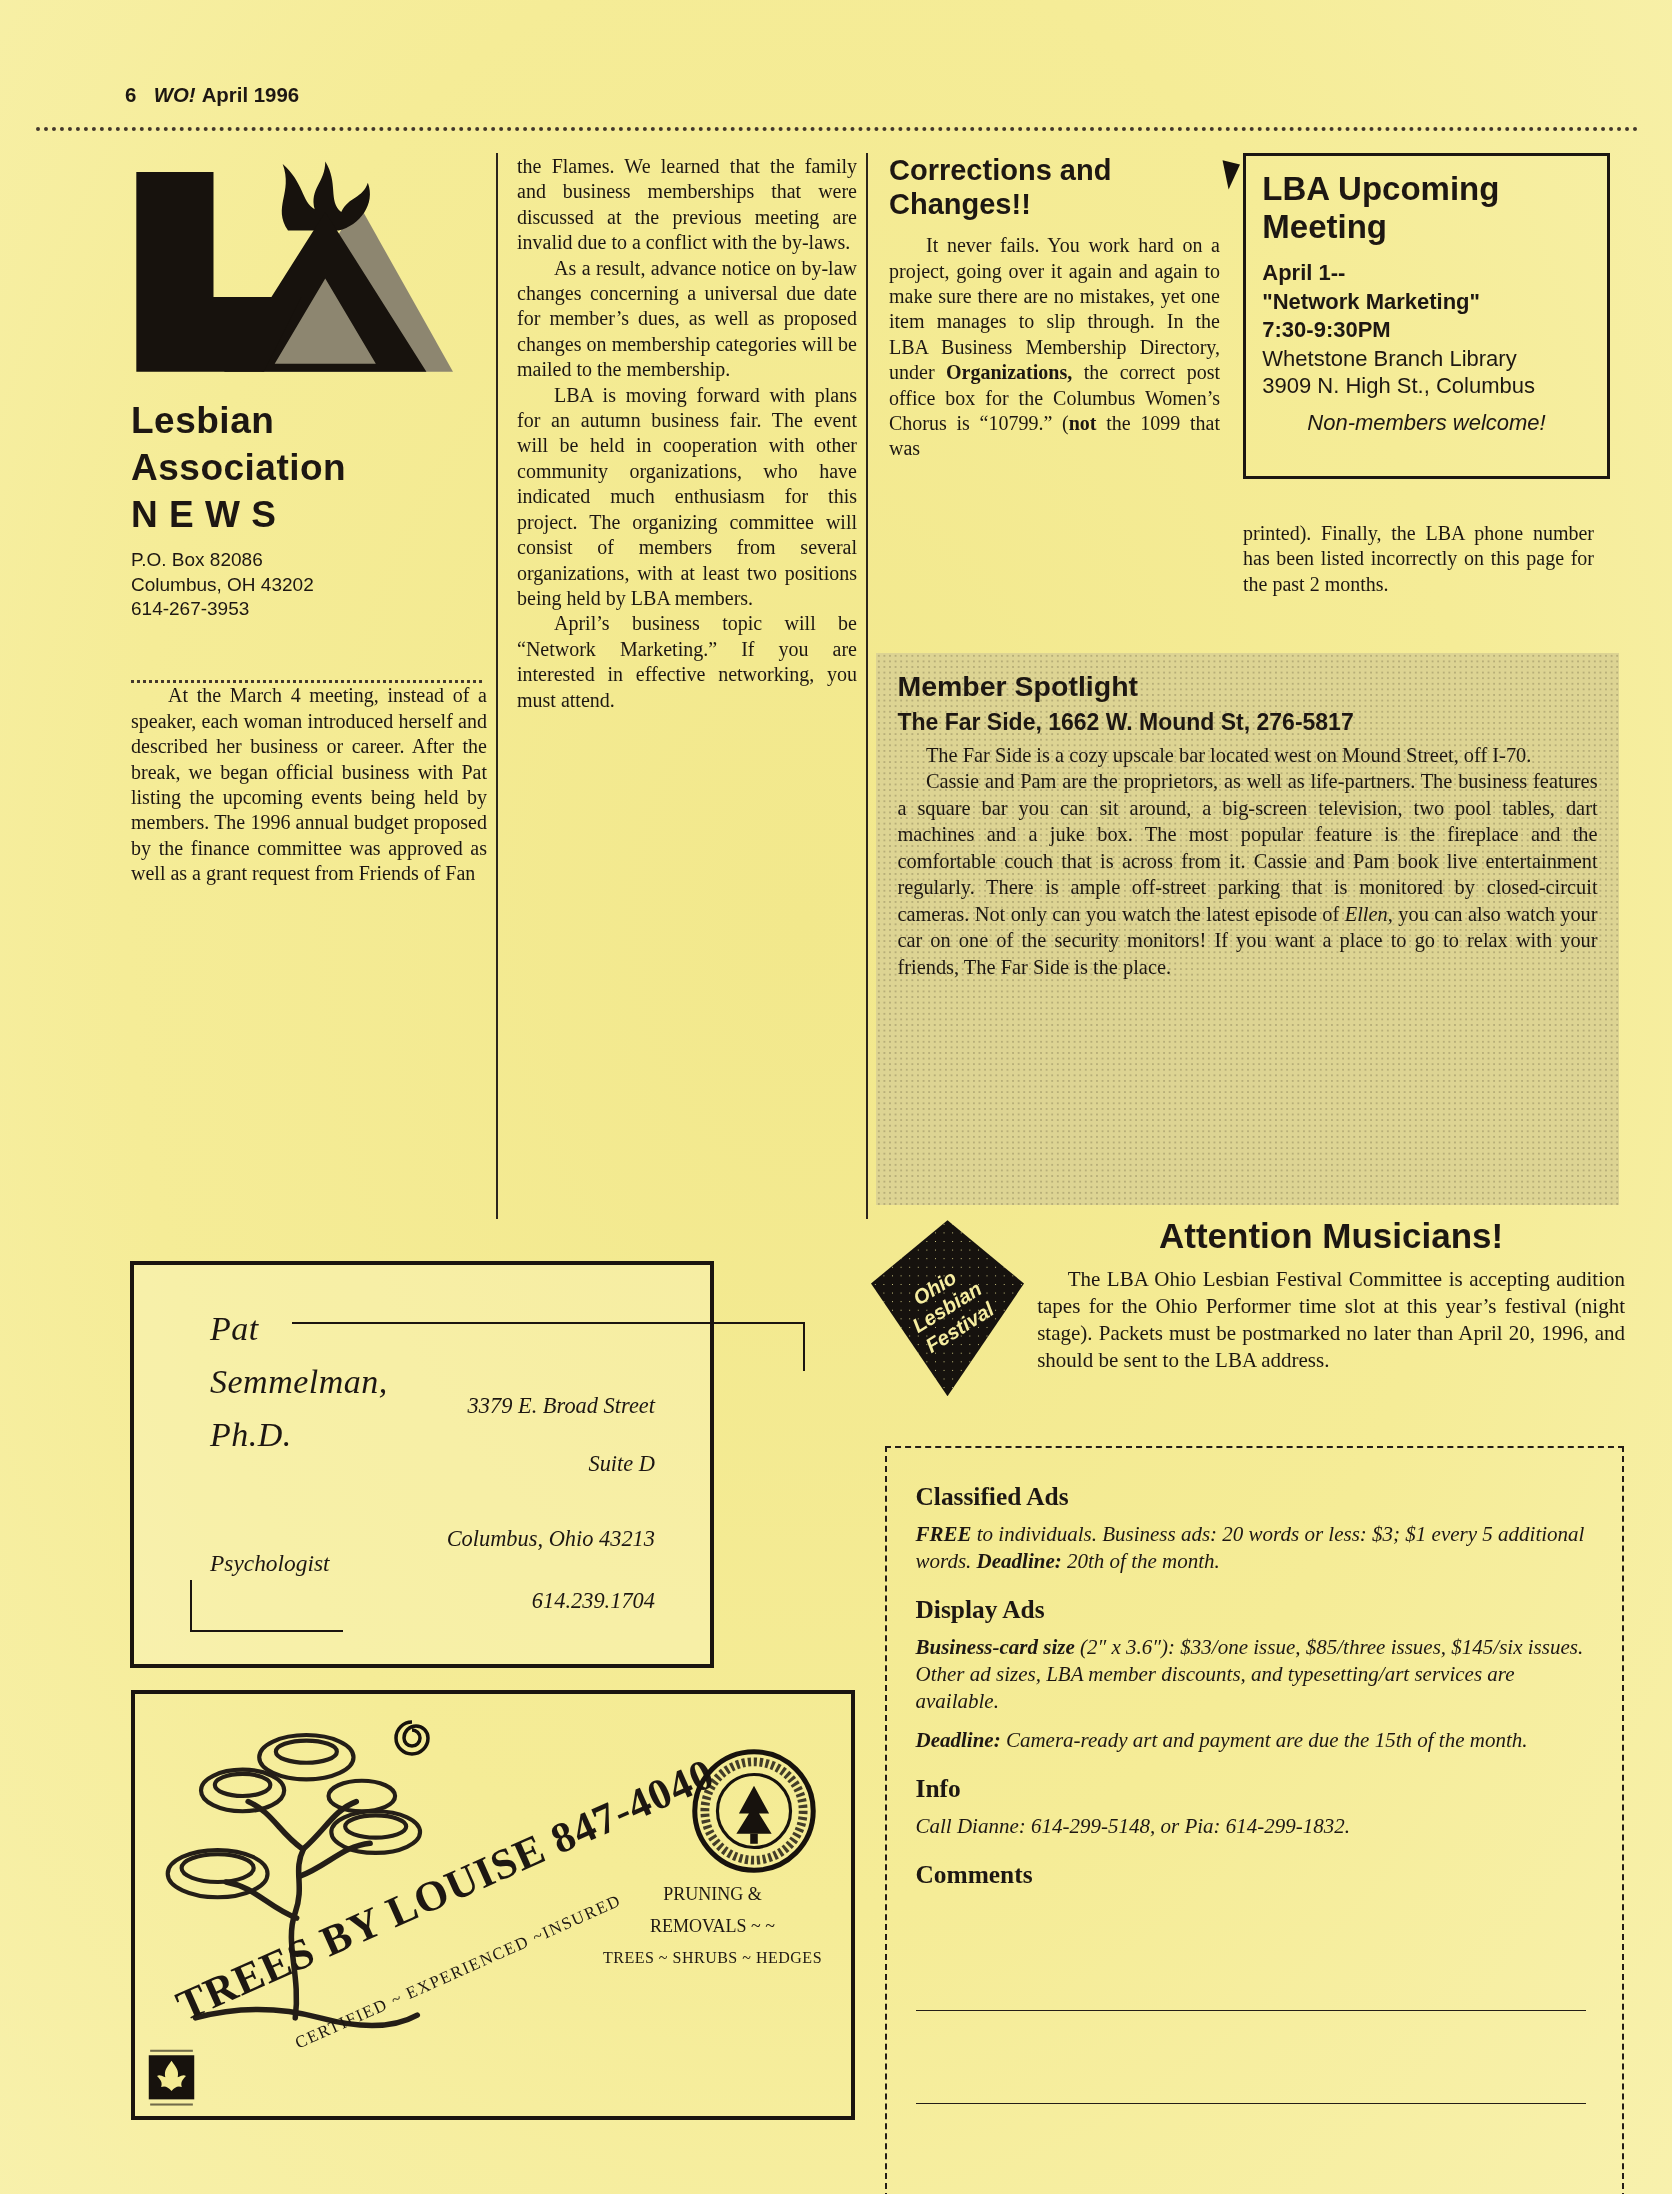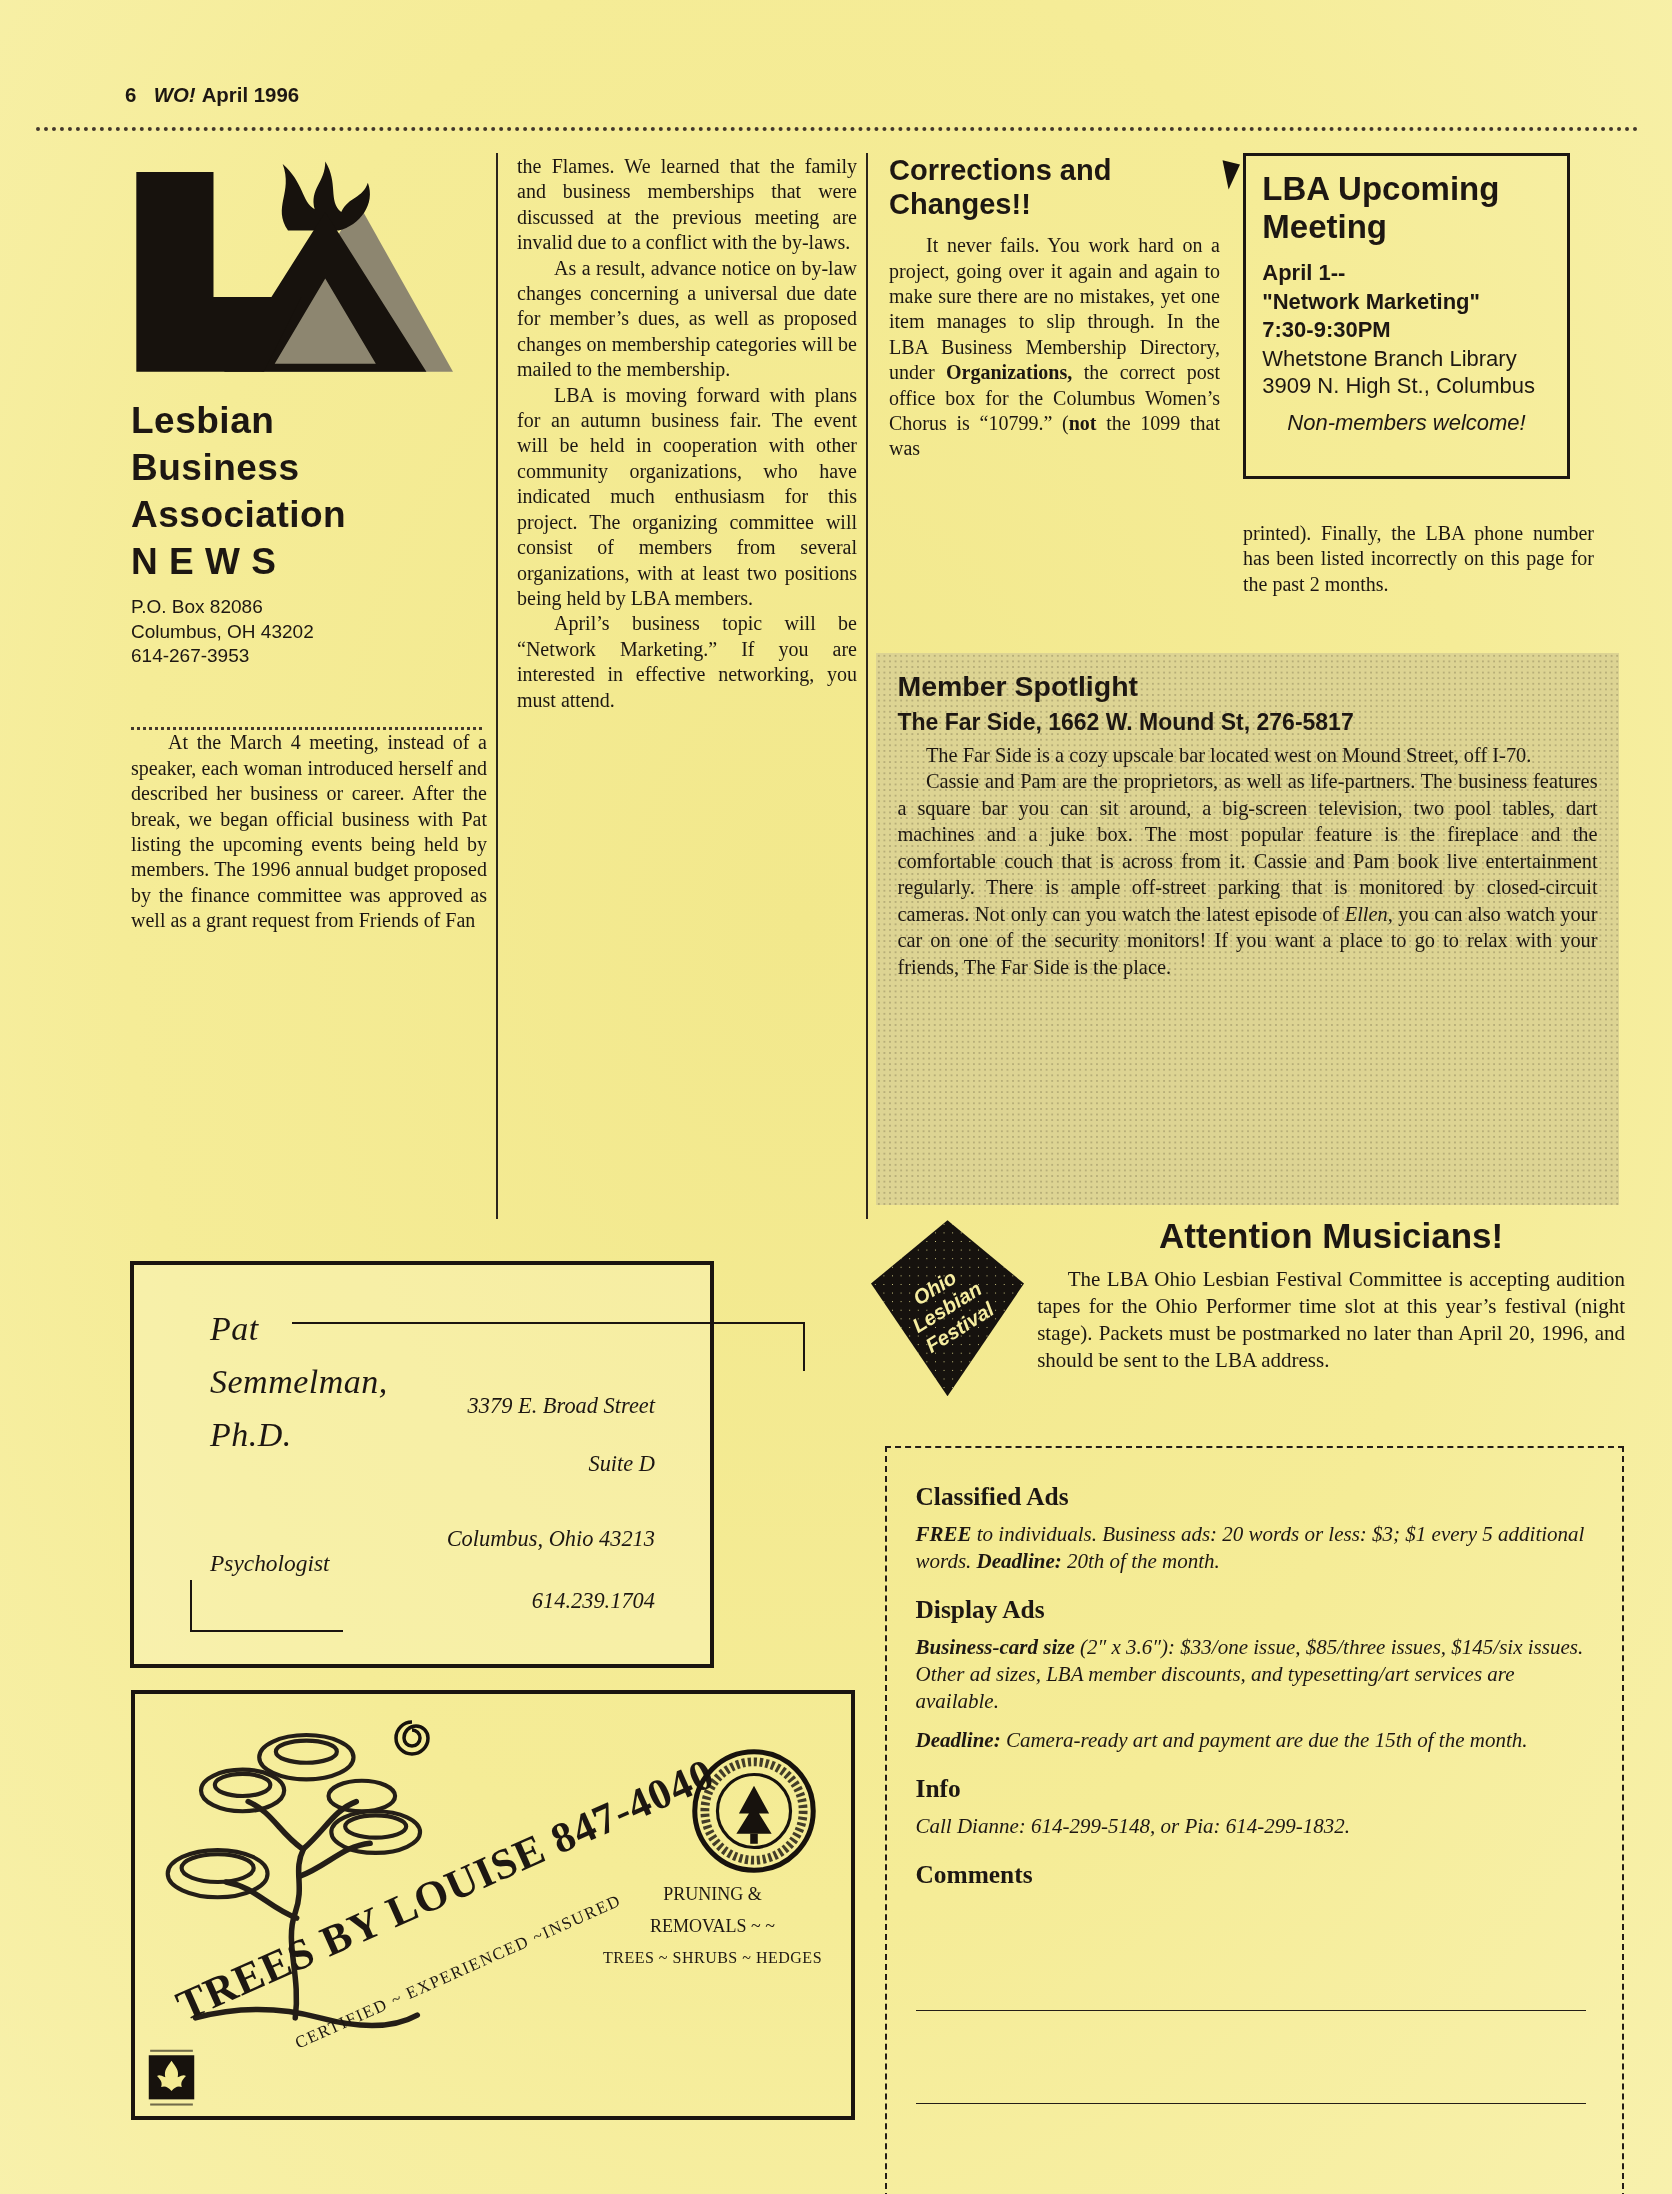--- a/index.html
+++ b/index.html
@@ -36,21 +36,21 @@
   .col-mid{ position:absolute; left:517px; top:154px; width:340px; }
 
   
   .col-corr{ position:absolute; left:889px; top:153px; width:331px; }
   .corr-head{ font-family:"Liberation Sans","DejaVu Sans",sans-serif; font-weight:bold; font-size:29px; line-height:34px; margin-bottom:12.2px; }
 
   
   .box-mark{ position:absolute; left:1219px; top:162px; width:0; height:0;
     border-left:13.2px solid transparent; border-right:5.1px solid transparent;
     border-top:27.5px solid #17120d; transform:rotate(14deg); }
-  .meeting-box{ position:absolute; left:1243px; top:153px; width:327px; min-height:326px;
+  .meeting-box{ position:absolute; left:1243px; top:153px; width:367px; min-height:326px;
     border:3.6px solid #1c1712; padding:14.2px 16.3px; font-family:"Liberation Sans","DejaVu Sans",sans-serif; }
   .meet-head{ font-weight:bold; font-size:33px; line-height:38px; margin-bottom:13.2px; }
   .meet-b{ font-weight:bold; font-size:22px; line-height:28.5px; }
   .meet-r{ font-size:22px; line-height:27.5px; }
   .meet-note{ font-style:italic; font-size:22px; margin-top:10.2px; text-align:center; }
 
   .printed-p{ position:absolute; left:1243px; top:521px; width:351px; font-size:20px; line-height:25.4px; text-align:justify; }
 
   
   .spotlight{ position:absolute; left:876px; top:653px; width:743px; height:552px;
@@ -131,21 +131,20 @@
 
   <section class="col-left">
     <svg class="lba-logo" viewBox="0 0 245 175">
       <polygon points="170,34 242,162 98,162" fill="#8d8670"></polygon>
       <path d="M118,56 C106,38 122,28 114,6 C130,20 128,34 138,40 C134,24 146,20 146,4 C156,20 148,34 158,42 C164,30 174,32 178,20 C184,36 172,52 156,56 Z" fill="#17120d"></path>
       <path d="M146,42 L222,162 L70,162 Z M146,92 L184,156 L108,156 Z" fill="#17120d" fill-rule="evenodd"></path>
       <path d="M4,12 L62,12 L62,106 L128,106 L100,162 L4,162 Z" fill="#17120d"></path>
     </svg>
     <h1 class="lba-title">
       <div>Lesbian</div>
-      <div>Business</div>
       <div>Association</div>
       <div>N E W S</div>
     </h1>
     <div class="lba-addr">
       <div>P.O. Box 82086</div>
       <div>Columbus, OH 43202</div>
       <div>614-267-3953</div>
     </div>
     <div class="dotrule"></div>
     <p class="body-p indent">At the March 4  meeting, instead of a speaker, each woman introduced herself and described her business or career. After the break, we began official business with Pat listing the upcoming events being held by members. The 1996 annual budget proposed by the finance committee was approved as well as a grant request from Friends of Fan</p>

